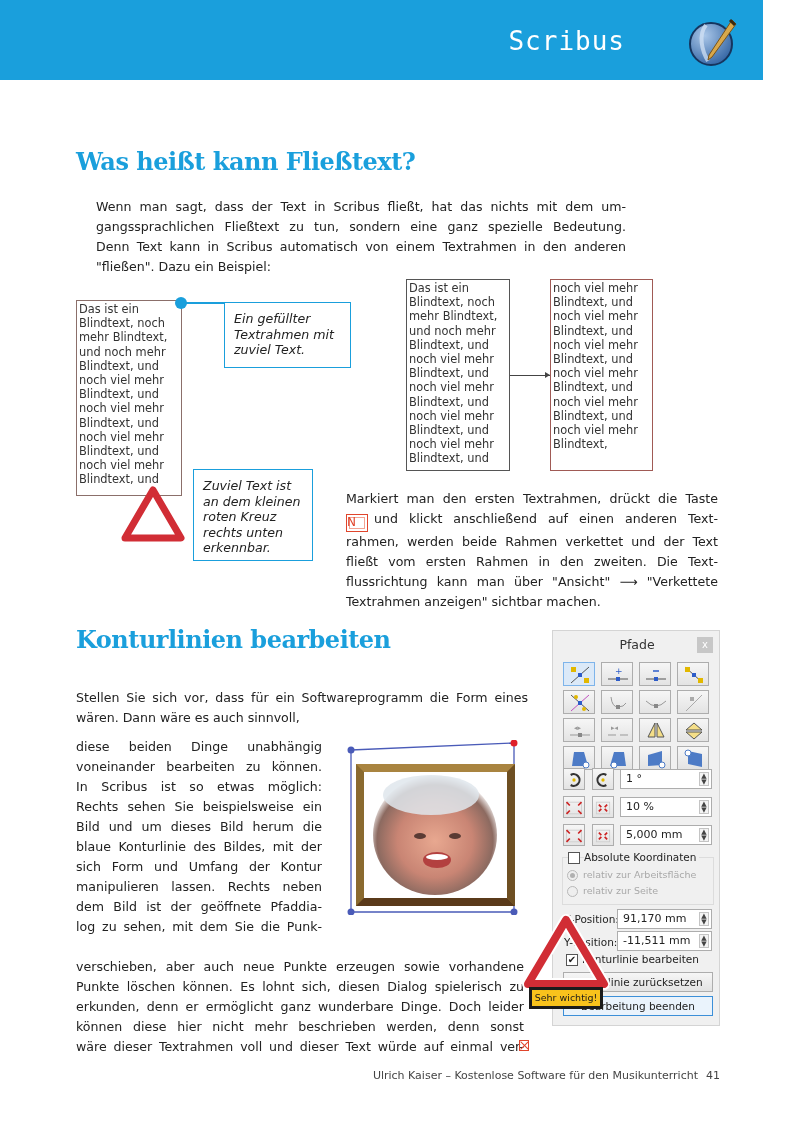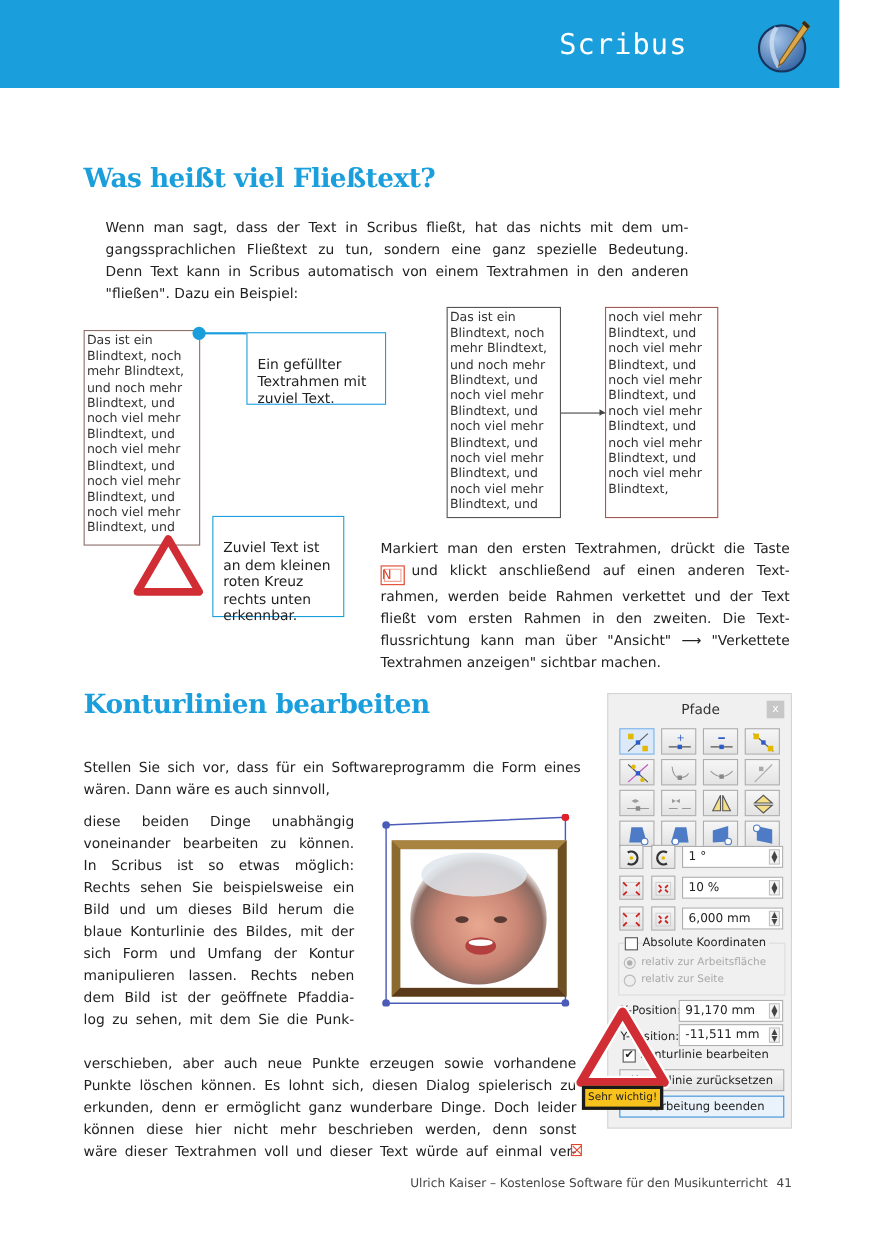--- a/index.html
+++ b/index.html
@@ -15,21 +15,21 @@
   .para .line { display: block; text-align: justify; text-align-last: justify; white-space: nowrap; }
   .para .line.last { text-align-last: left; }
 
   .frame { position: absolute; font-size: 11.4px; line-height: 14.2px; color: #333; padding: 1px 2px; white-space: pre; }
   .frame.a { left: 76px; top: 300px; width: 106px; height: 196px; border: 1.5px solid #8b6f6a; }
   .frame.b { left: 406px; top: 279px; width: 104px; height: 192px; border: 1.5px solid #555; }
   .frame.c { left: 550px; top: 279px; width: 103px; height: 192px; border: 1.2px solid #a05a55; }
   .link-line { position: absolute; left: 510px; top: 375px; width: 40px; height: 1px; background: #444; }
   .link-arrow { position: absolute; left: 545px; top: 372px; width: 0; height: 0; border-left: 5px solid #444; border-top: 3px solid transparent; border-bottom: 3px solid transparent; }
 
-  .callout { position: absolute; border: 1.6px solid #1a9fdc; background: #fff; font-size: 12.6px; line-height: 15.5px; padding: 20px 9px; color: #222; }
+  .callout { position: absolute; border: 1.6px solid #1a9fdc; background: #fff; font-size: 12.6px; line-height: 15.5px; padding: 8px 9px; color: #222; font-style: italic; }
   .callout.one { left: 224px; top: 302px; width: 127px; height: 66px; }
   .callout.two { left: 193px; top: 469px; width: 120px; height: 92px; }
   .dot { position: absolute; left: 175px; top: 297px; width: 12px; height: 12px; background: #1a9fdc; border-radius: 50%; }
   .dot-line { position: absolute; left: 184px; top: 302px; width: 41px; height: 2px; background: #1a9fdc; }
 
   .keycap { display: inline-block; width: 22px; height: 18px; border: 1.5px solid #e0452c; color: #e0452c; font-size: 12px; line-height: 15px; text-align: center; vertical-align: -3px; margin-right: 6px; box-shadow: inset 0 0 0 2px #fff, inset 0 0 0 3px #f3a393; }
 
   .pfade { position: absolute; left: 552px; top: 630px; width: 168px; height: 396px; background: #f0f0f0; border: 1px solid #d4d4d4; }
   .pfade .title { position: absolute; left: 0; top: 6px; width: 168px; text-align: center; font-size: 12.5px; color: #333; }
   .pfade .close { position: absolute; right: 6px; top: 6px; width: 16px; height: 16px; background: #c7c7c7; color: #fff; font-size: 10px; line-height: 16px; text-align: center; }
@@ -70,21 +70,21 @@
           <stop offset="1" stop-color="#2c5fa0"></stop>
       </radialGradient>
     </defs>
     <circle cx="23" cy="27" r="21" fill="url(#lg)" stroke="#16355e" stroke-width="2"></circle>
     <path d="M18 8 C10 18,14 34,20 44" stroke="#d7e6f6" stroke-width="4" fill="none" opacity="0.7"></path>
     <path d="M44 3 L48 7 L24 40 L20 43 L21 38 Z" fill="#d9a84b" stroke="#7a5418" stroke-width="1"></path>
     <path d="M42 3 L47 8" stroke="#3a2a10" stroke-width="3"></path>
   </svg>
 </div>
 
-<div class="h1" style="top:147px;">Was heißt viel Fließtext?</div>
+<div class="h1" style="top:147px;">Was heißt kann Fließtext?</div>
 
 <div class="para" style="left:76px; top:197px; width:530px;margin-left:20px;">
   <span class="line">Wenn man sagt, dass der Text in Scribus fließt, hat das nichts mit dem um-</span>
   <span class="line">gangssprachlichen Fließtext zu tun, sondern eine ganz spezielle Bedeutung.</span>
   <span class="line">Denn Text kann in Scribus automatisch von einem Textrahmen in den anderen</span>
   <span class="line last">"fließen". Dazu ein Beispiel:</span>
 </div>
 
 <div class="frame a">Das ist ein
 Blindtext, noch
@@ -356,21 +356,21 @@
         <rect x="3" y="3" width="18" height="14" fill="none" stroke="#ccc"></rect>
         <path d="M3 3 l4 4 M21 3 l-4 4 M3 17 l4 -4 M21 17 l-4 -4" stroke="#c22" stroke-width="2"></path>
       </svg>
     </div>
   <div class="tb" style="left:39px; top:193px; width:22px; height:22px;">
       <svg viewBox="0 0 24 20" style="left:0;top:1px;width:20px;">
         <rect x="4" y="3" width="16" height="14" fill="none" stroke="#ccc"></rect>
         <path d="M7 6 l3 3 M17 6 l-3 3 M7 14 l3 -3 M17 14 l-3 -3" stroke="#c22" stroke-width="2"></path>
       </svg>
     </div>
-  <div class="spin" style="left:67px; top:194px; width:92px;"><span>6,000 mm</span><span class="arrows">▲<br>▼</span></div>
+  <div class="spin" style="left:67px; top:194px; width:92px;"><span>5,000 mm</span><span class="arrows">▲<br>▼</span></div>
 
   <div class="pf-group"></div>
   <div class="pf-check" style="left:15px; top:221px;"></div>
   <span class="pf-label" style="left:31px; top:220px; background:#f0f0f0; padding-right:3px;">Absolute Koordinaten</span>
   <div class="pf-radio on" style="left:14px; top:239px;"></div>
   <span class="pf-label" style="left:30px; top:238px; color:#a8a8a8; font-size:9.5px;">relativ zur Arbeitsfläche</span>
   <div class="pf-radio" style="left:14px; top:255px;"></div>
   <span class="pf-label" style="left:30px; top:254px; color:#a8a8a8; font-size:9.5px;">relativ zur Seite</span>
 
   <span class="pf-label" style="left:11px; top:282px;">X-Position:</span>

